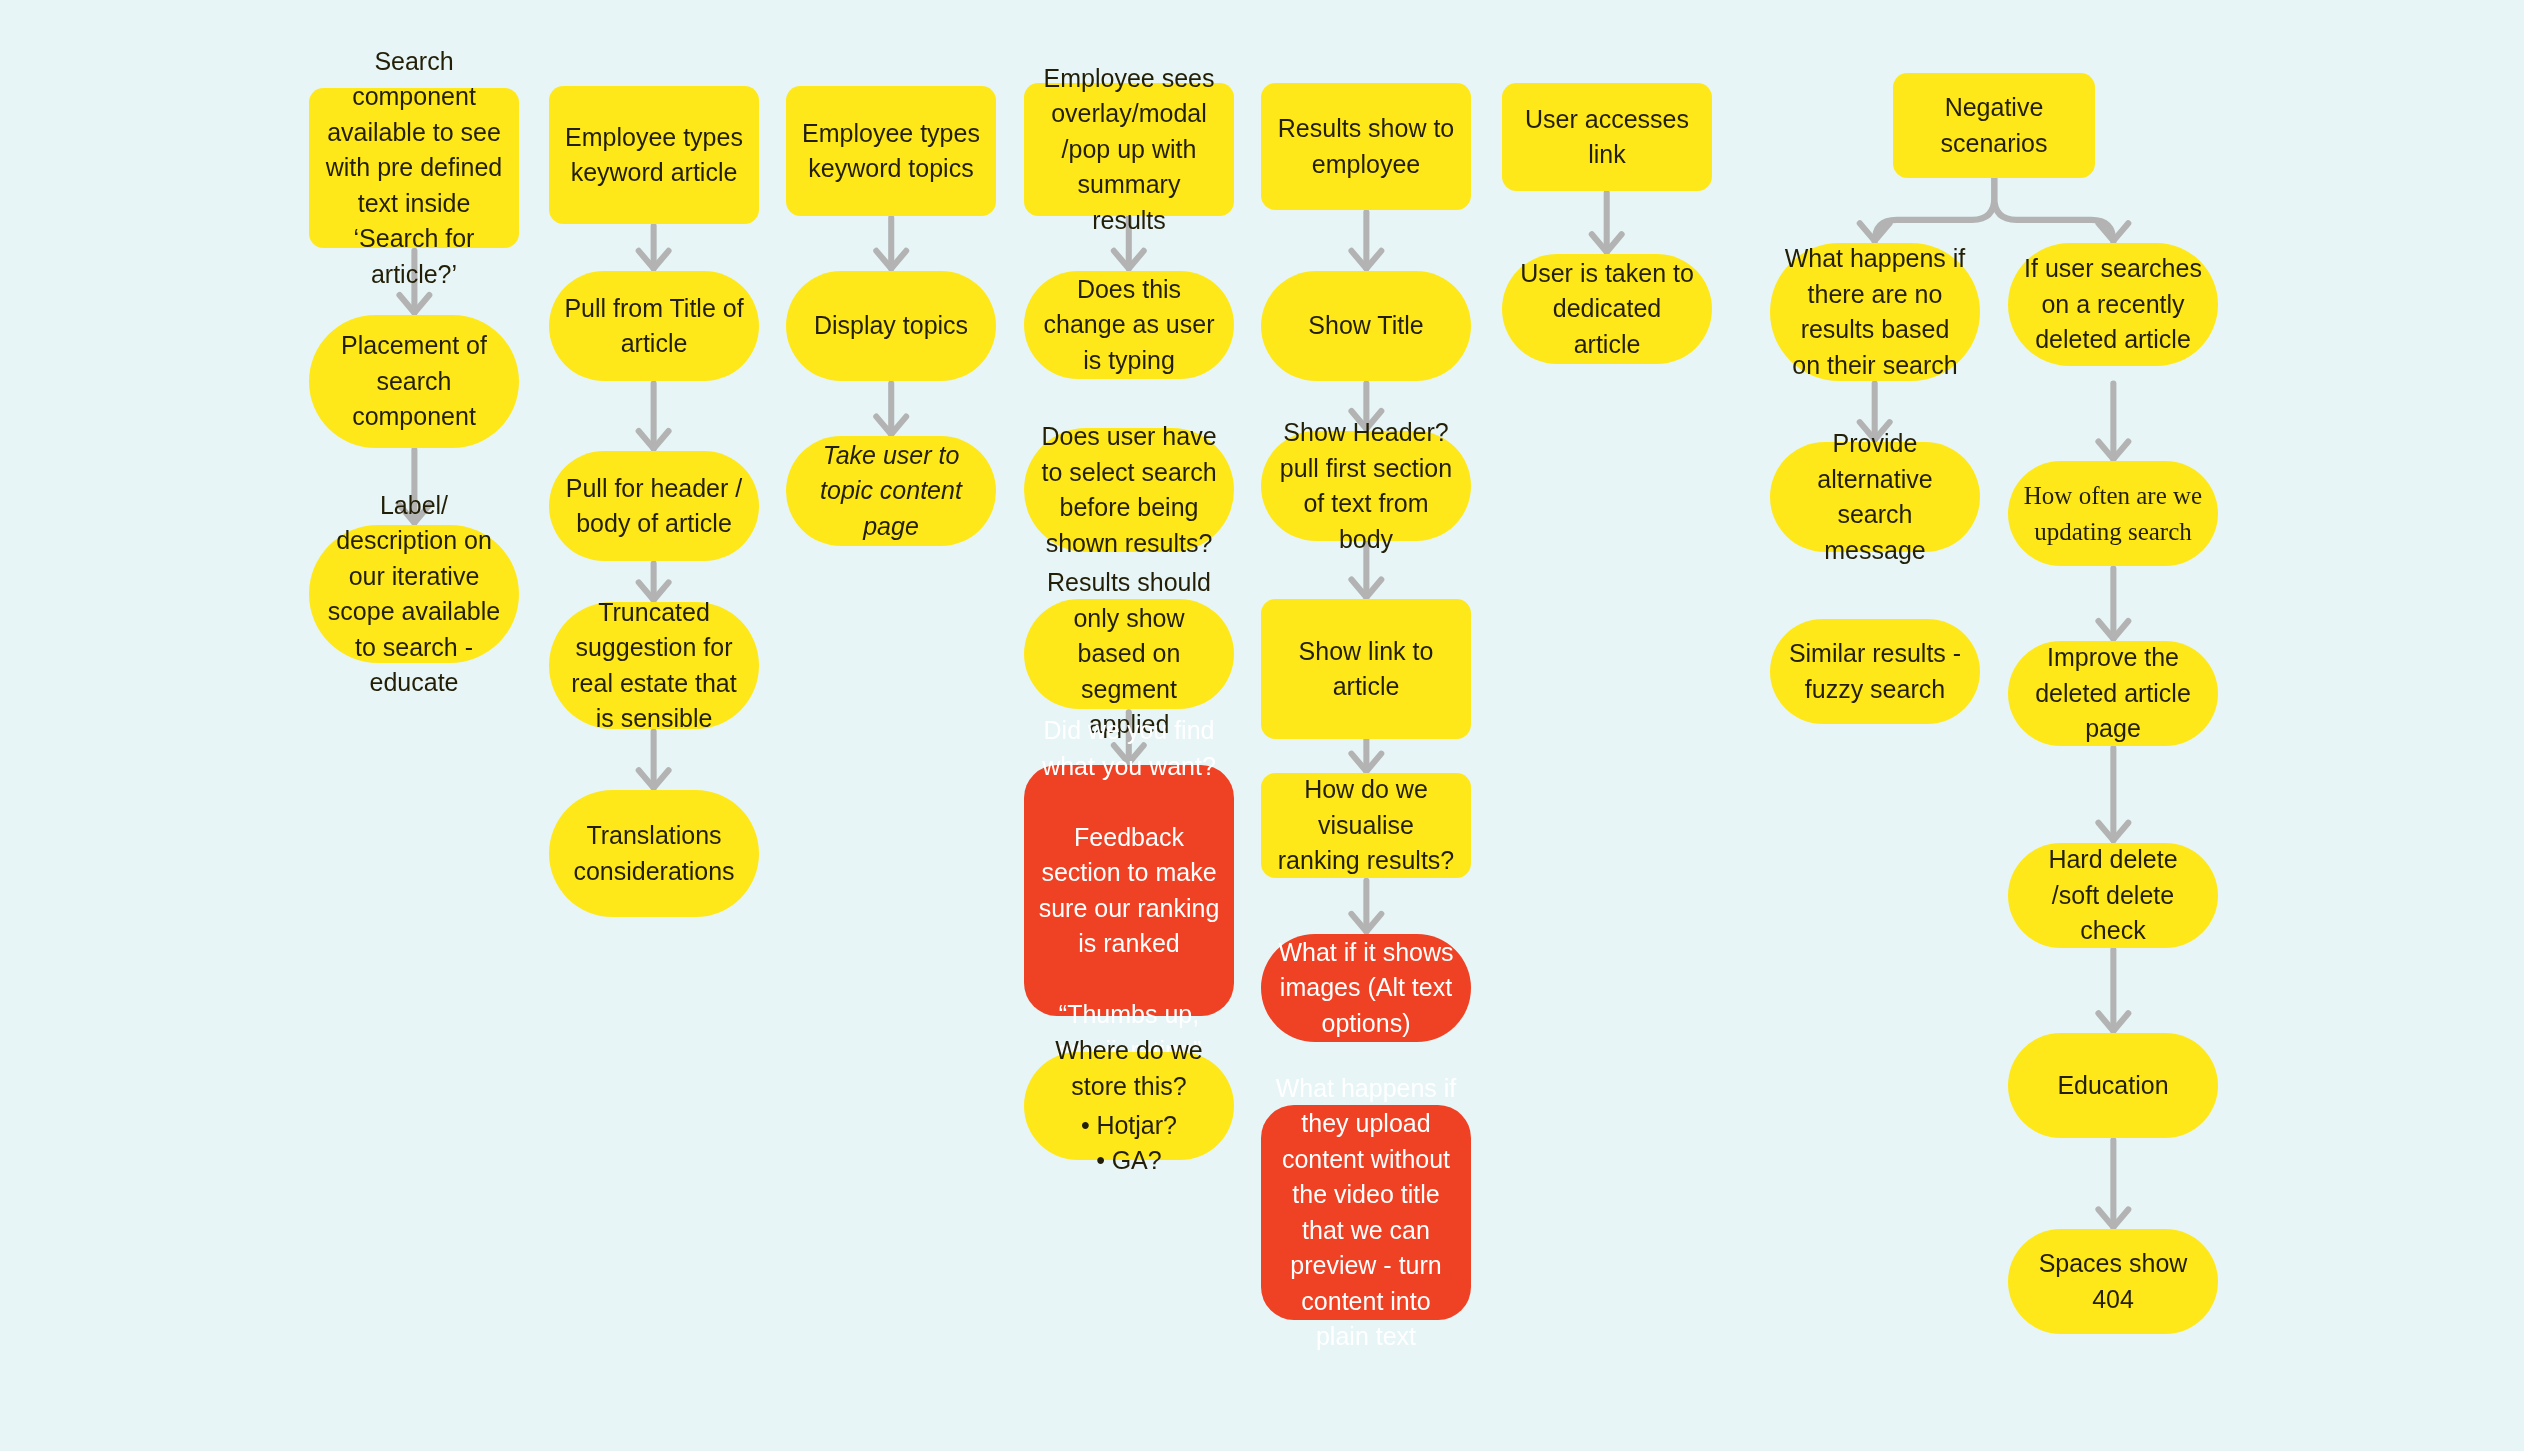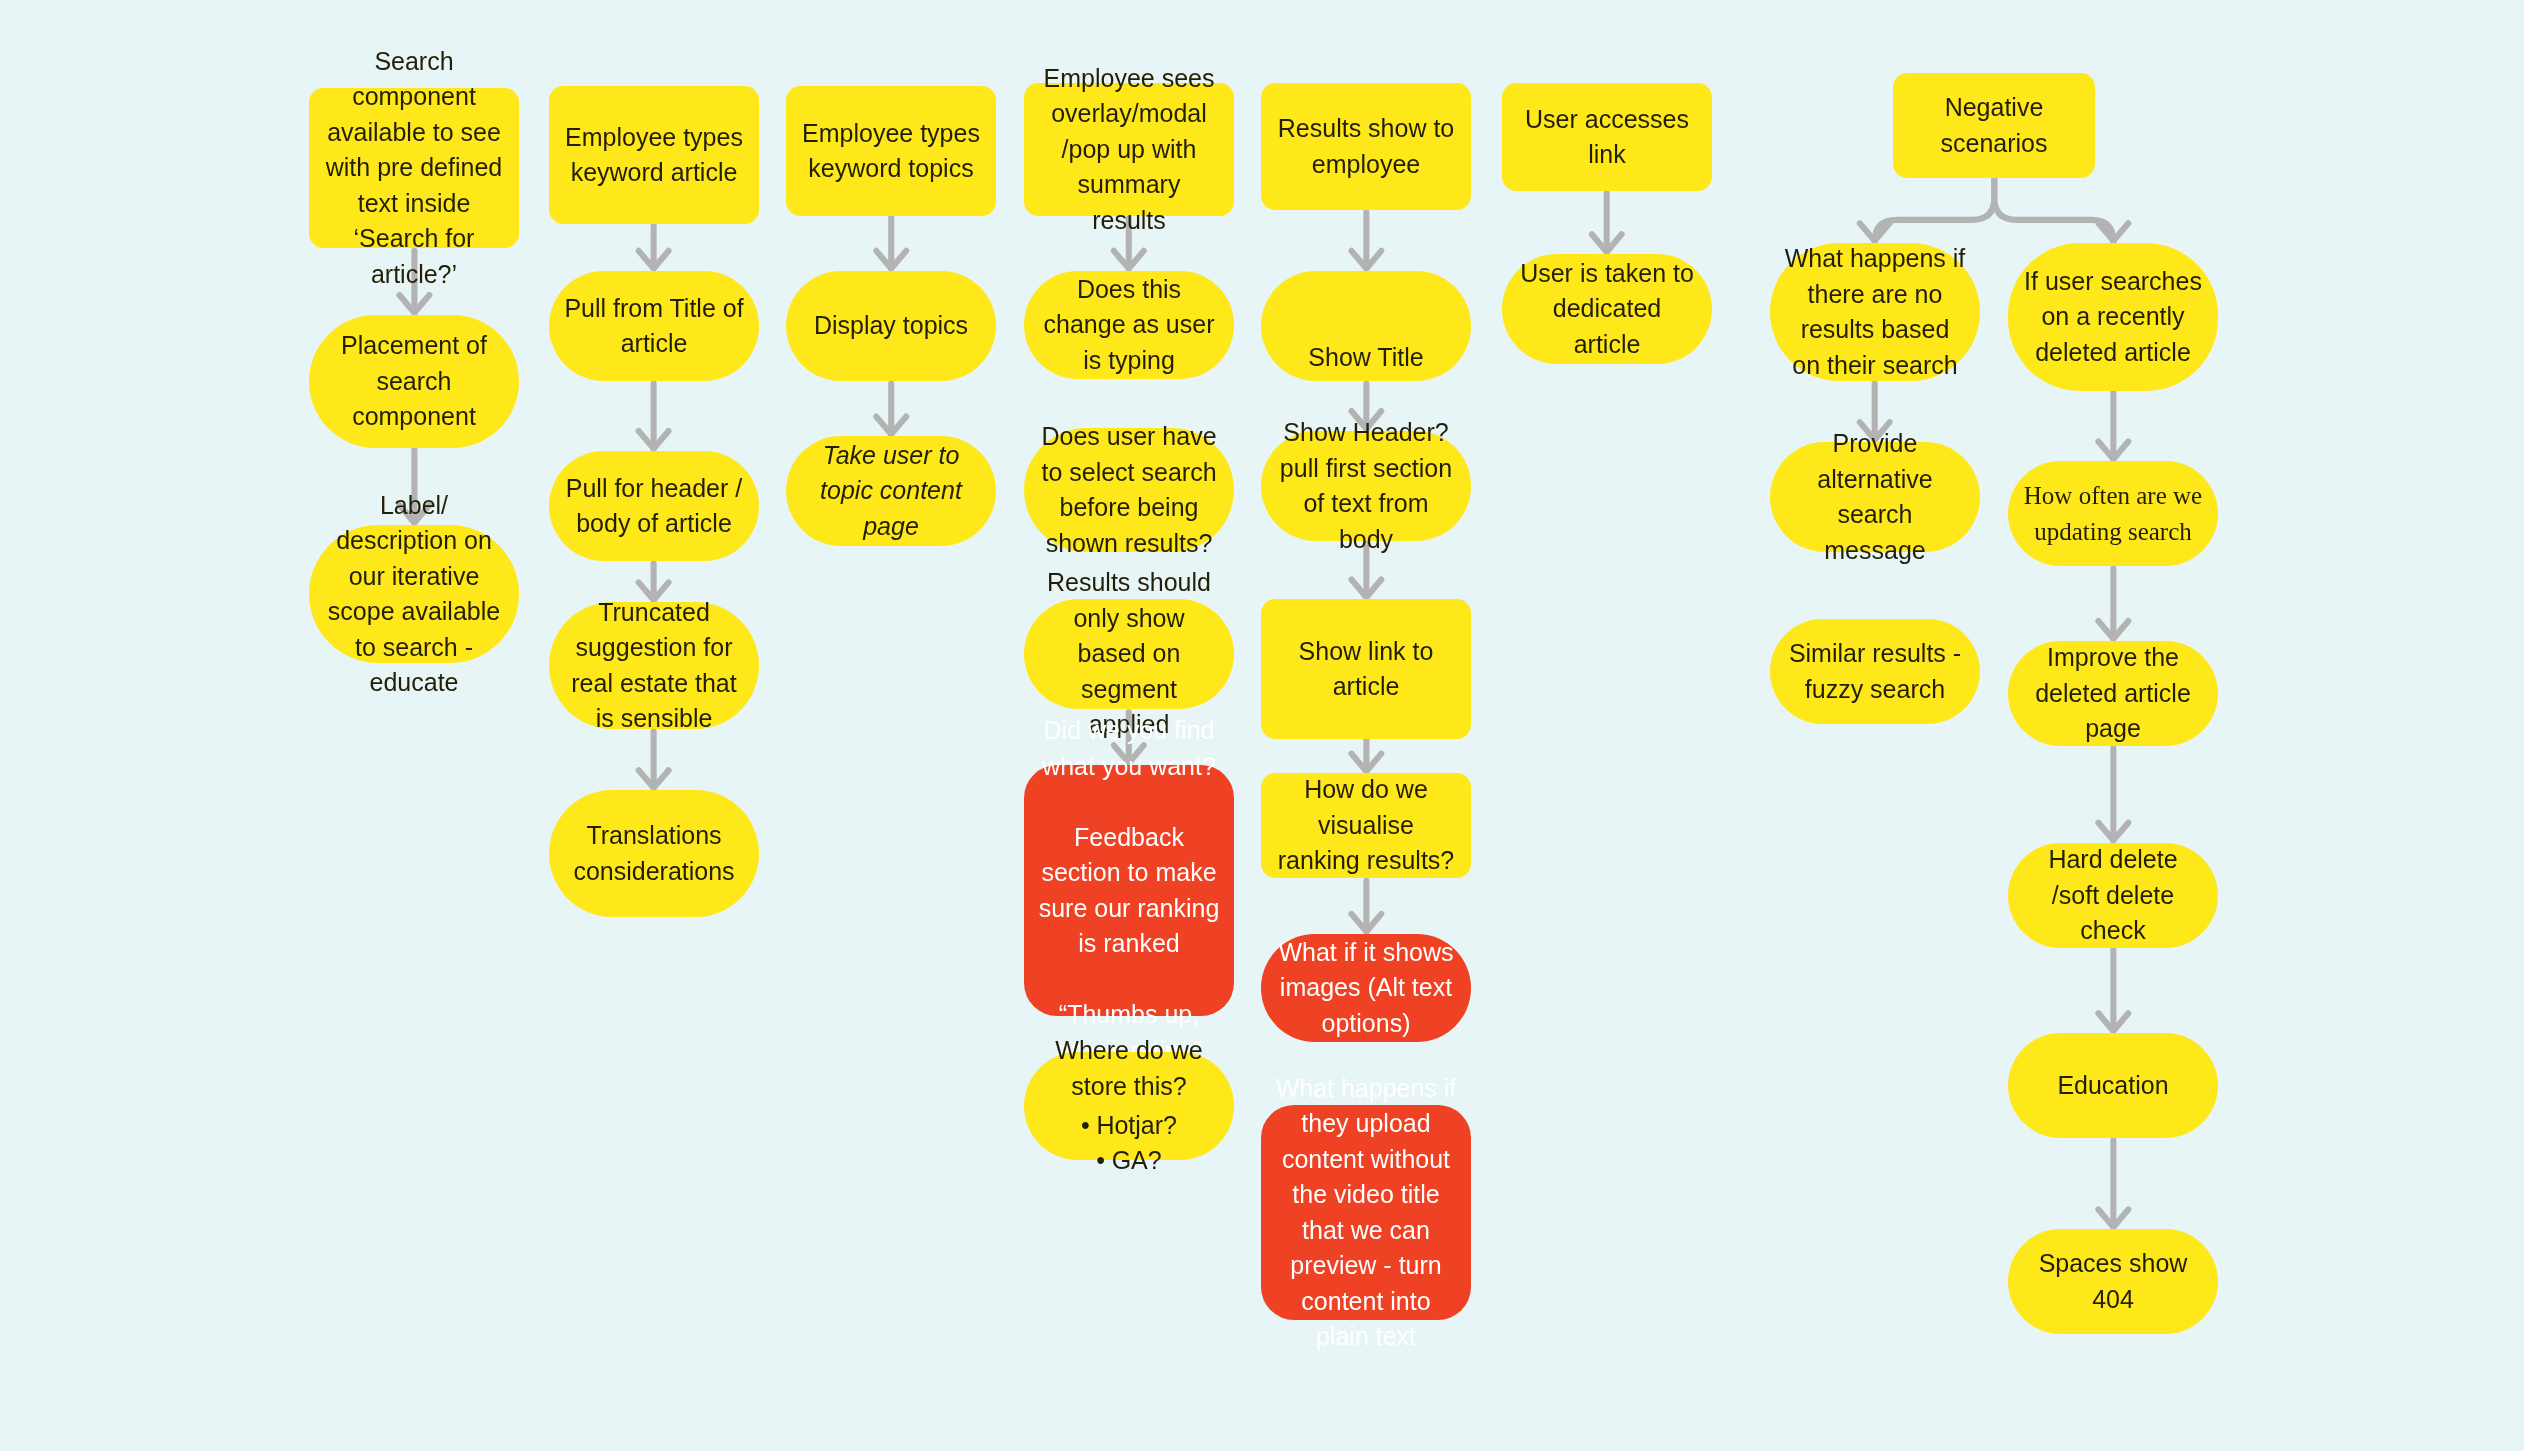--- a/index.html
+++ b/index.html
@@ -260,21 +260,21 @@
 Feedback section to make sure our ranking is ranked
 
 “Thumbs up, emoji, rating”</span></div>
       </div>
       <div class="node fs-26 fill-yellow shape-pill" style="left: 1024px; top: 1052px; width: 210px; height: 108px;">
         <div class="label"><span style="white-space: pre-line;">Where do we store this?</span><ul class="bullets"><li>Hotjar?</li><li>GA?</li></ul></div>
       </div>
       <div class="node fs-26 fill-yellow shape-rect" style="left: 1261px; top: 83px; width: 210px; height: 127px;">
         <div class="label"><span style="white-space: pre-line;">Results show to employee</span></div>
       </div>
-      <div class="node fs-26 fill-yellow shape-pill" style="left: 1261px; top: 271px; width: 210px; height: 110px; align-items: flex-end;">
+      <div class="node fs-26 fill-yellow shape-pill" style="left: 1261px; top: 271px; width: 210px; height: 110px;">
         <div class="label"><span style="white-space: pre-line;">Show Title</span></div>
       </div>
       <div class="node fs-26 fill-yellow shape-pill" style="left: 1261px; top: 431px; width: 210px; height: 110px;">
         <div class="label"><span style="white-space: pre-line;">Show Header? pull first section of text from body</span></div>
       </div>
       <div class="node fs-26 fill-yellow shape-rect" style="left: 1261px; top: 599px; width: 210px; height: 140px;">
         <div class="label"><span style="white-space: pre-line;">Show link to article</span></div>
       </div>
       <div class="node fs-26 fill-yellow shape-rect" style="left: 1261px; top: 773px; width: 210px; height: 105px;">
         <div class="label"><span style="white-space: pre-line;">How do we visualise ranking results?</span></div>
@@ -296,21 +296,21 @@
       </div>
       <div class="node fs-26 fill-yellow shape-pill" style="left: 1770px; top: 243px; width: 210px; height: 138px;">
         <div class="label"><span style="white-space: pre-line;">What happens if there are no results based on their search</span></div>
       </div>
       <div class="node fs-26 fill-yellow shape-pill" style="left: 1770px; top: 442px; width: 210px; height: 110px;">
         <div class="label"><span style="white-space: pre-line;">Provide alternative search message</span></div>
       </div>
       <div class="node fs-26 fill-yellow shape-pill" style="left: 1770px; top: 619px; width: 210px; height: 105px;">
         <div class="label"><span style="white-space: pre-line;">Similar results - fuzzy search</span></div>
       </div>
-      <div class="node fs-26 fill-yellow shape-pill" style="left: 2008px; top: 243px; width: 210px; height: 148px;">
+      <div class="node fs-26 fill-yellow shape-pill" style="left: 2008px; top: 243px; width: 210px; height: 123px;">
         <div class="label"><span style="white-space: pre-line;">If user searches on a recently deleted article</span></div>
       </div>
       <div class="node fs-26 fill-yellow shape-pill" style="left: 2008px; top: 461px; width: 210px; height: 105px;">
         <div class="label"><span style="white-space: pre-line; font-family: Liberation Serif, serif;">How often are we updating search</span></div>
       </div>
       <div class="node fs-26 fill-yellow shape-pill" style="left: 2008px; top: 641px; width: 210px; height: 105px;">
         <div class="label"><span style="white-space: pre-line;">Improve the deleted article page</span></div>
       </div>
       <div class="node fs-26 fill-yellow shape-pill" style="left: 2008px; top: 843px; width: 210px; height: 105px;">
         <div class="label"><span style="white-space: pre-line;">Hard delete /soft delete check</span></div>

